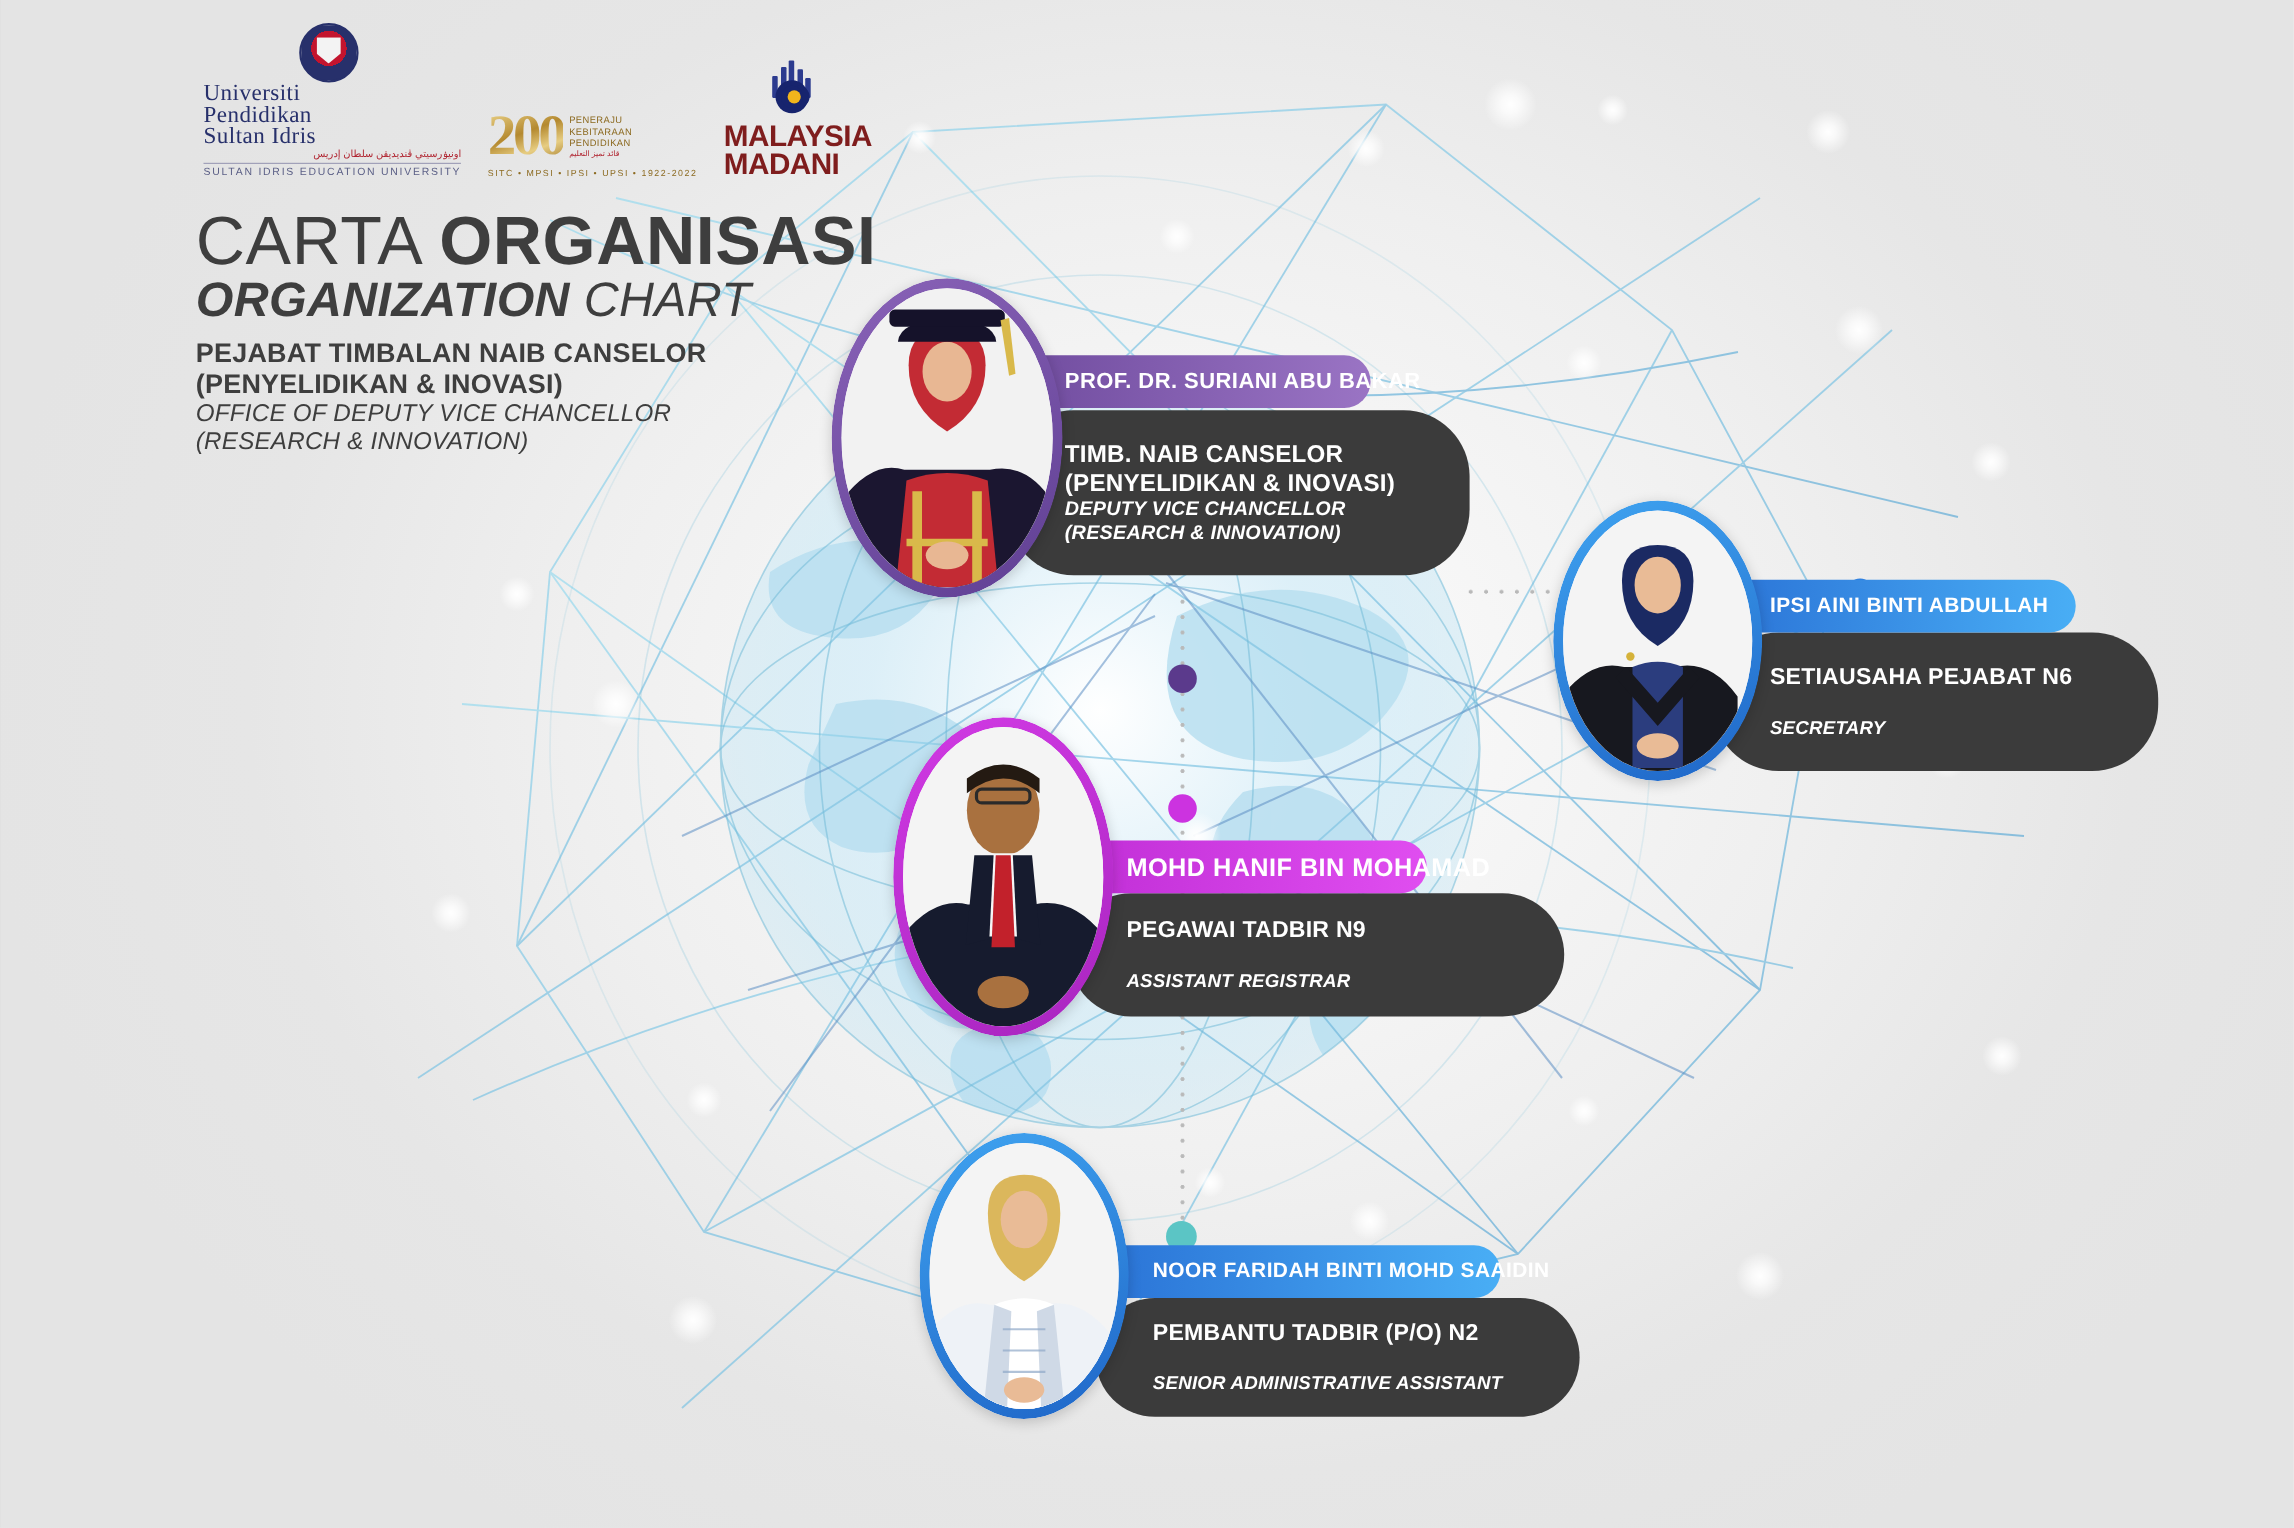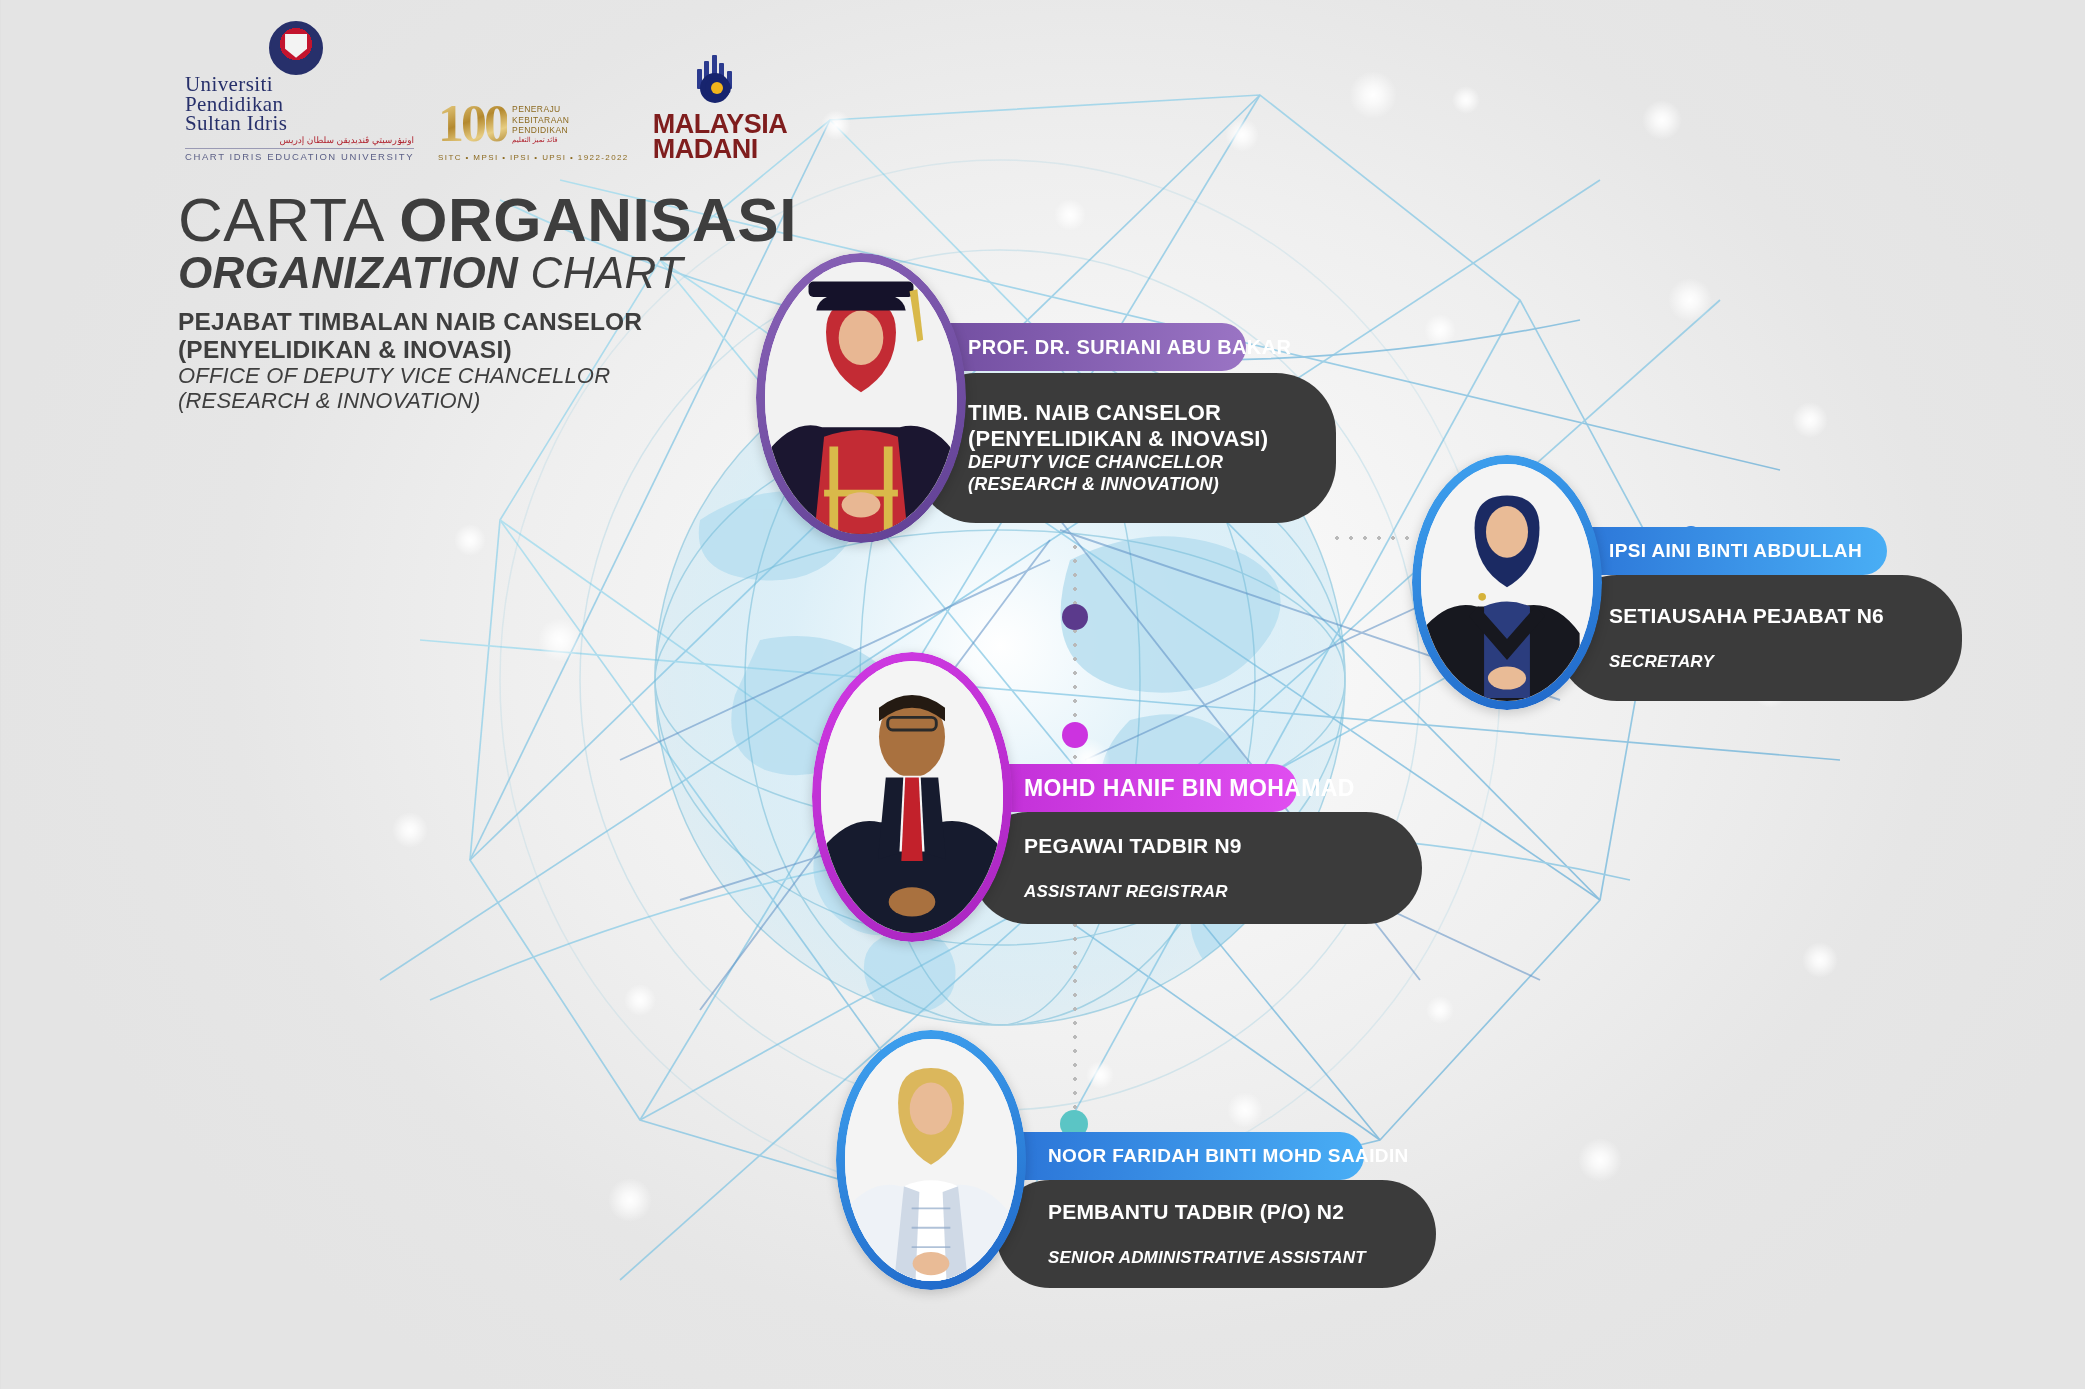--- a/index.html
+++ b/index.html
@@ -219,28 +219,28 @@
 
   <div id="logos">
 
     <div class="logo-box">
       <div class="crest"></div>
       <div class="upsi-words">
         <div class="upsi-l1">Universiti</div>
         <div class="upsi-l1">Pendidikan</div>
         <div class="upsi-l1">Sultan Idris</div>
         <div class="upsi-ar">اونيۏرسيتي ڤنديديقن سلطان إدريس</div>
-        <div class="upsi-rule">CHART IDRIS EDUCATION UNIVERSITY</div>
+        <div class="upsi-rule">SULTAN IDRIS EDUCATION UNIVERSITY</div>
       </div>
     </div>
 
     <div class="logo-box">
       <div>
         <div class="cent">
-          <div class="cent-100">100</div>
+          <div class="cent-100">200</div>
           <div>
             <div class="cent-side">PENERAJU</div>
             <div class="cent-side">KEBITARAAN</div>
             <div class="cent-side">PENDIDIKAN</div>
             <div class="cent-ar">قائد تميز التعليم</div>
           </div>
         </div>
         <div class="cent-foot">SITC  •  MPSI  •  IPSI  •  UPSI  •  1922-2022</div>
       </div>
     </div>

